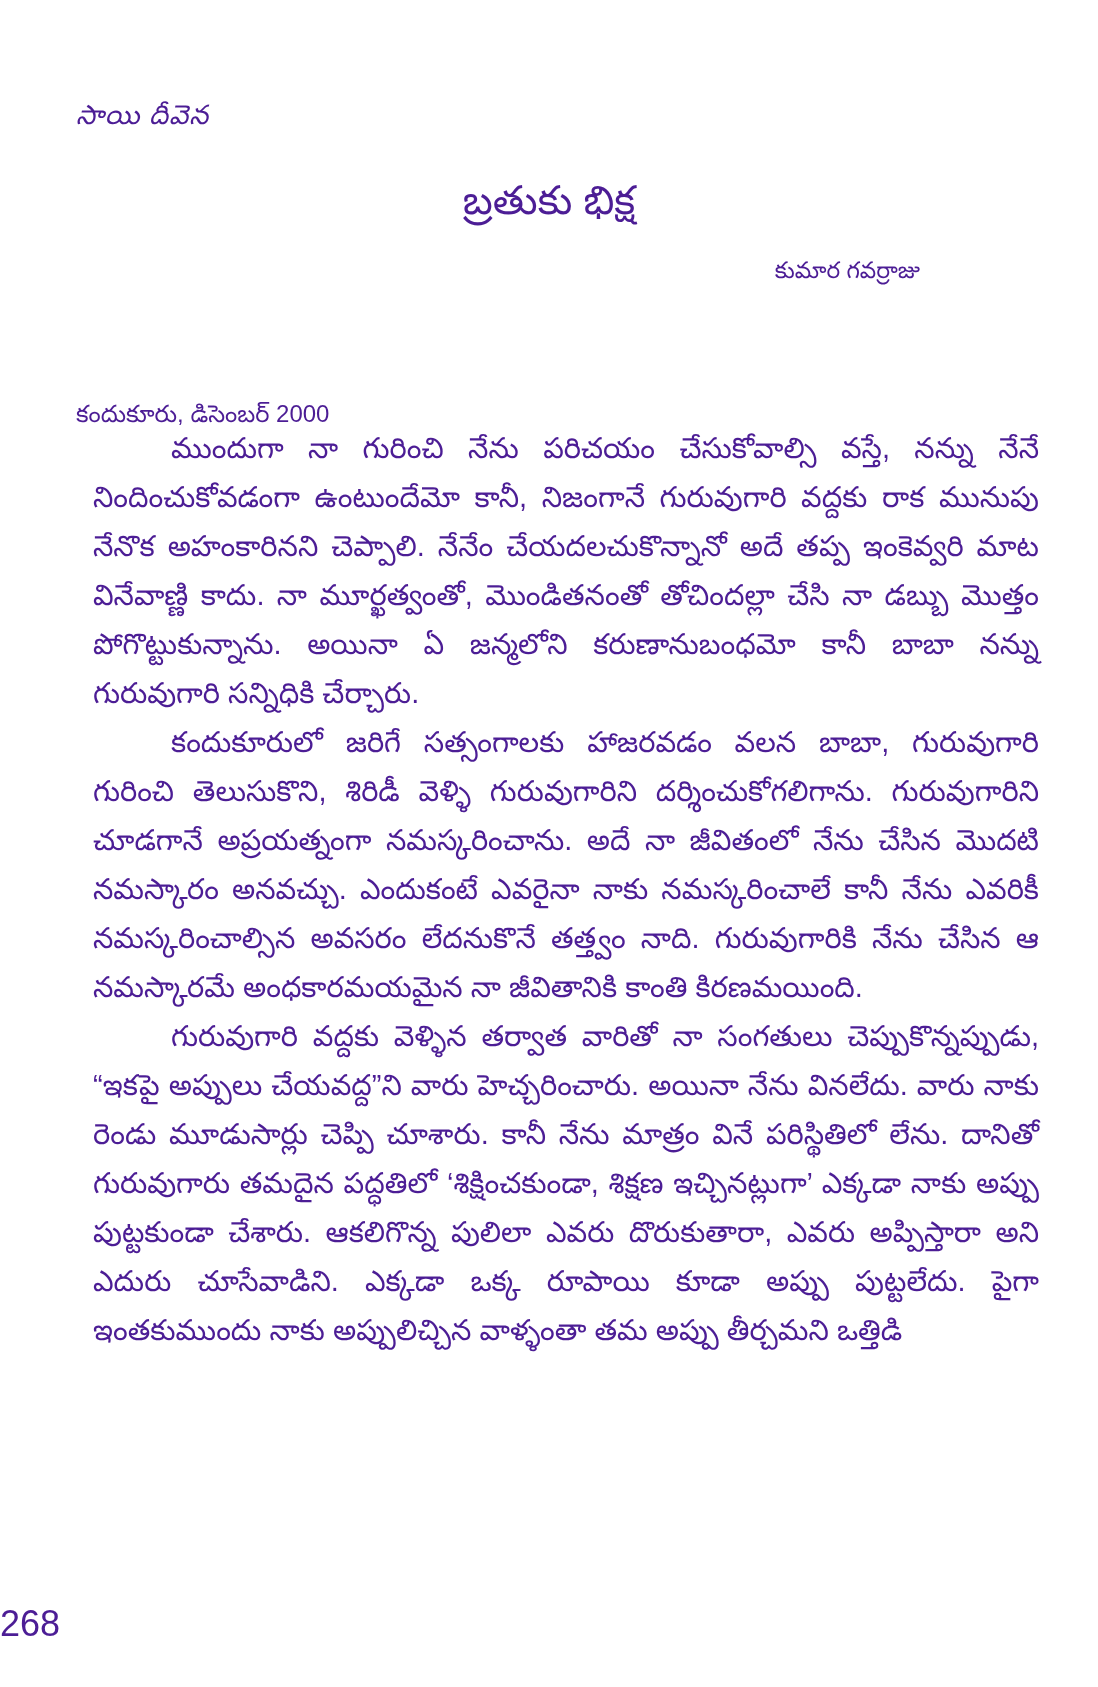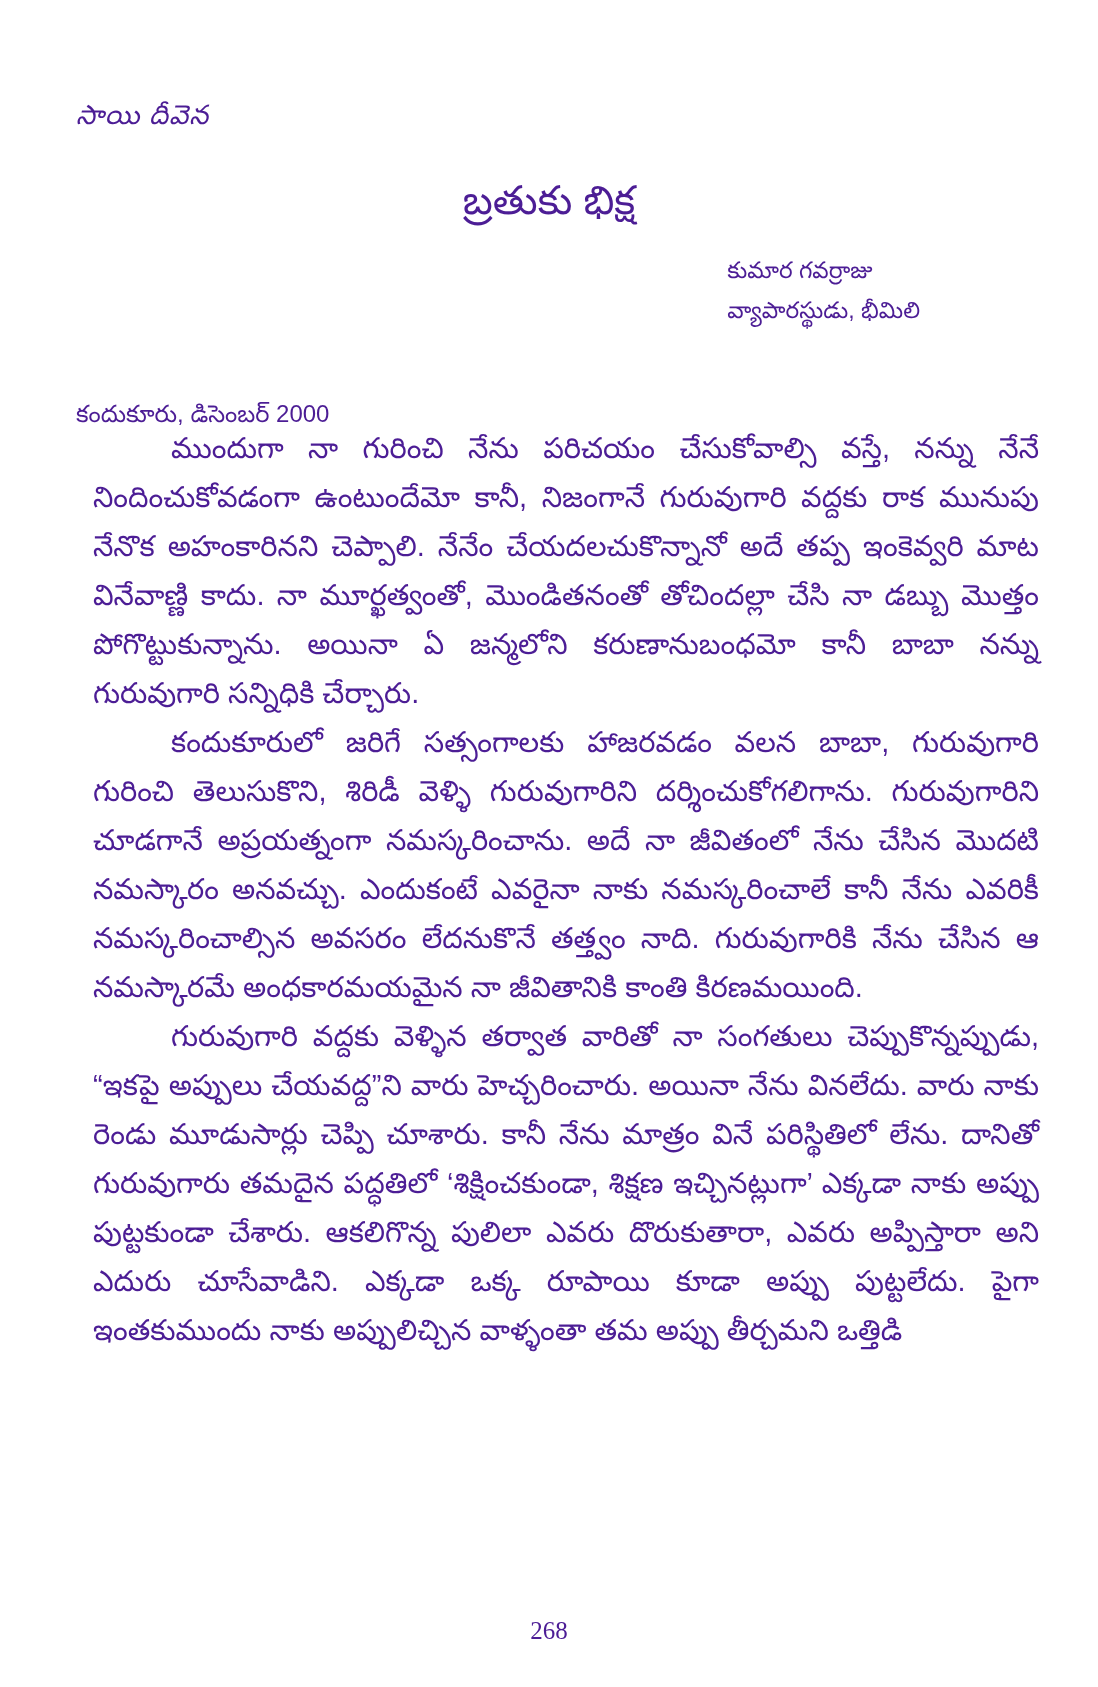--- a/index.html
+++ b/index.html
@@ -56,37 +56,35 @@
   }
   .body-text p {
     margin: 0;
     text-indent: 78px;
   }
   .page-number {
     position: absolute;
     bottom: 42px;
     left: 0;
     width: 100%;
-    text-align: center;
-    font-size: 25px;
-    font-family: Liberation Serif, serif;
+    font-size: 36px;
+    font-family: Liberation Sans, sans-serif;
   }
 </style>
 </head>
 <body>
 
 <div class="page">
 
   <div class="running-header">సాయి దీవెన</div>
 
   <h1 class="chapter-title">బ్రతుకు భిక్ష</h1>
 
   <div class="byline">
     <div>కుమార గవర్రాజు</div>
-    <div>వ్యాపారస్థుడు, భీమిలి</div>
   </div>
 
   <div class="dateline">కందుకూరు, డిసెంబర్ 2000</div>
 
   <div class="body-text">
     <p>ముందుగా నా గురించి నేను పరిచయం చేసుకోవాల్సి వస్తే, నన్ను నేనే నిందించుకోవడంగా ఉంటుందేమో కానీ, నిజంగానే గురువుగారి వద్దకు రాక మునుపు నేనొక అహంకారినని చెప్పాలి. నేనేం చేయదలచుకొన్నానో అదే తప్ప ఇంకెవ్వరి మాట వినేవాణ్ణి కాదు. నా మూర్ఖత్వంతో, మొండితనంతో తోచిందల్లా చేసి నా డబ్బు మొత్తం పోగొట్టుకున్నాను. అయినా ఏ జన్మలోని కరుణానుబంధమో కానీ బాబా నన్ను గురువుగారి సన్నిధికి చేర్చారు.</p>
     <p>కందుకూరులో జరిగే సత్సంగాలకు హాజరవడం వలన బాబా, గురువుగారి గురించి తెలుసుకొని, శిరిడీ వెళ్ళి గురువుగారిని దర్శించుకోగలిగాను. గురువుగారిని చూడగానే అప్రయత్నంగా నమస్కరించాను. అదే నా జీవితంలో నేను చేసిన మొదటి నమస్కారం అనవచ్చు. ఎందుకంటే ఎవరైనా నాకు నమస్కరించాలే కానీ నేను ఎవరికీ నమస్కరించాల్సిన అవసరం లేదనుకొనే తత్త్వం నాది. గురువుగారికి నేను చేసిన ఆ నమస్కారమే అంధకారమయమైన నా జీవితానికి కాంతి కిరణమయింది.</p>
     <p>గురువుగారి వద్దకు వెళ్ళిన తర్వాత వారితో నా సంగతులు చెప్పుకొన్నప్పుడు, “ఇకపై అప్పులు చేయవద్ద”ని వారు హెచ్చరించారు. అయినా నేను వినలేదు. వారు నాకు రెండు మూడుసార్లు చెప్పి చూశారు. కానీ నేను మాత్రం వినే పరిస్థితిలో లేను. దానితో గురువుగారు తమదైన పద్ధతిలో ‘శిక్షించకుండా, శిక్షణ ఇచ్చినట్లుగా’ ఎక్కడా నాకు అప్పు పుట్టకుండా చేశారు. ఆకలిగొన్న పులిలా ఎవరు దొరుకుతారా, ఎవరు అప్పిస్తారా అని ఎదురు చూసేవాడిని. ఎక్కడా ఒక్క రూపాయి కూడా అప్పు పుట్టలేదు. పైగా ఇంతకుముందు నాకు అప్పులిచ్చిన వాళ్ళంతా తమ అప్పు తీర్చమని ఒత్తిడి</p>
   </div>
 

